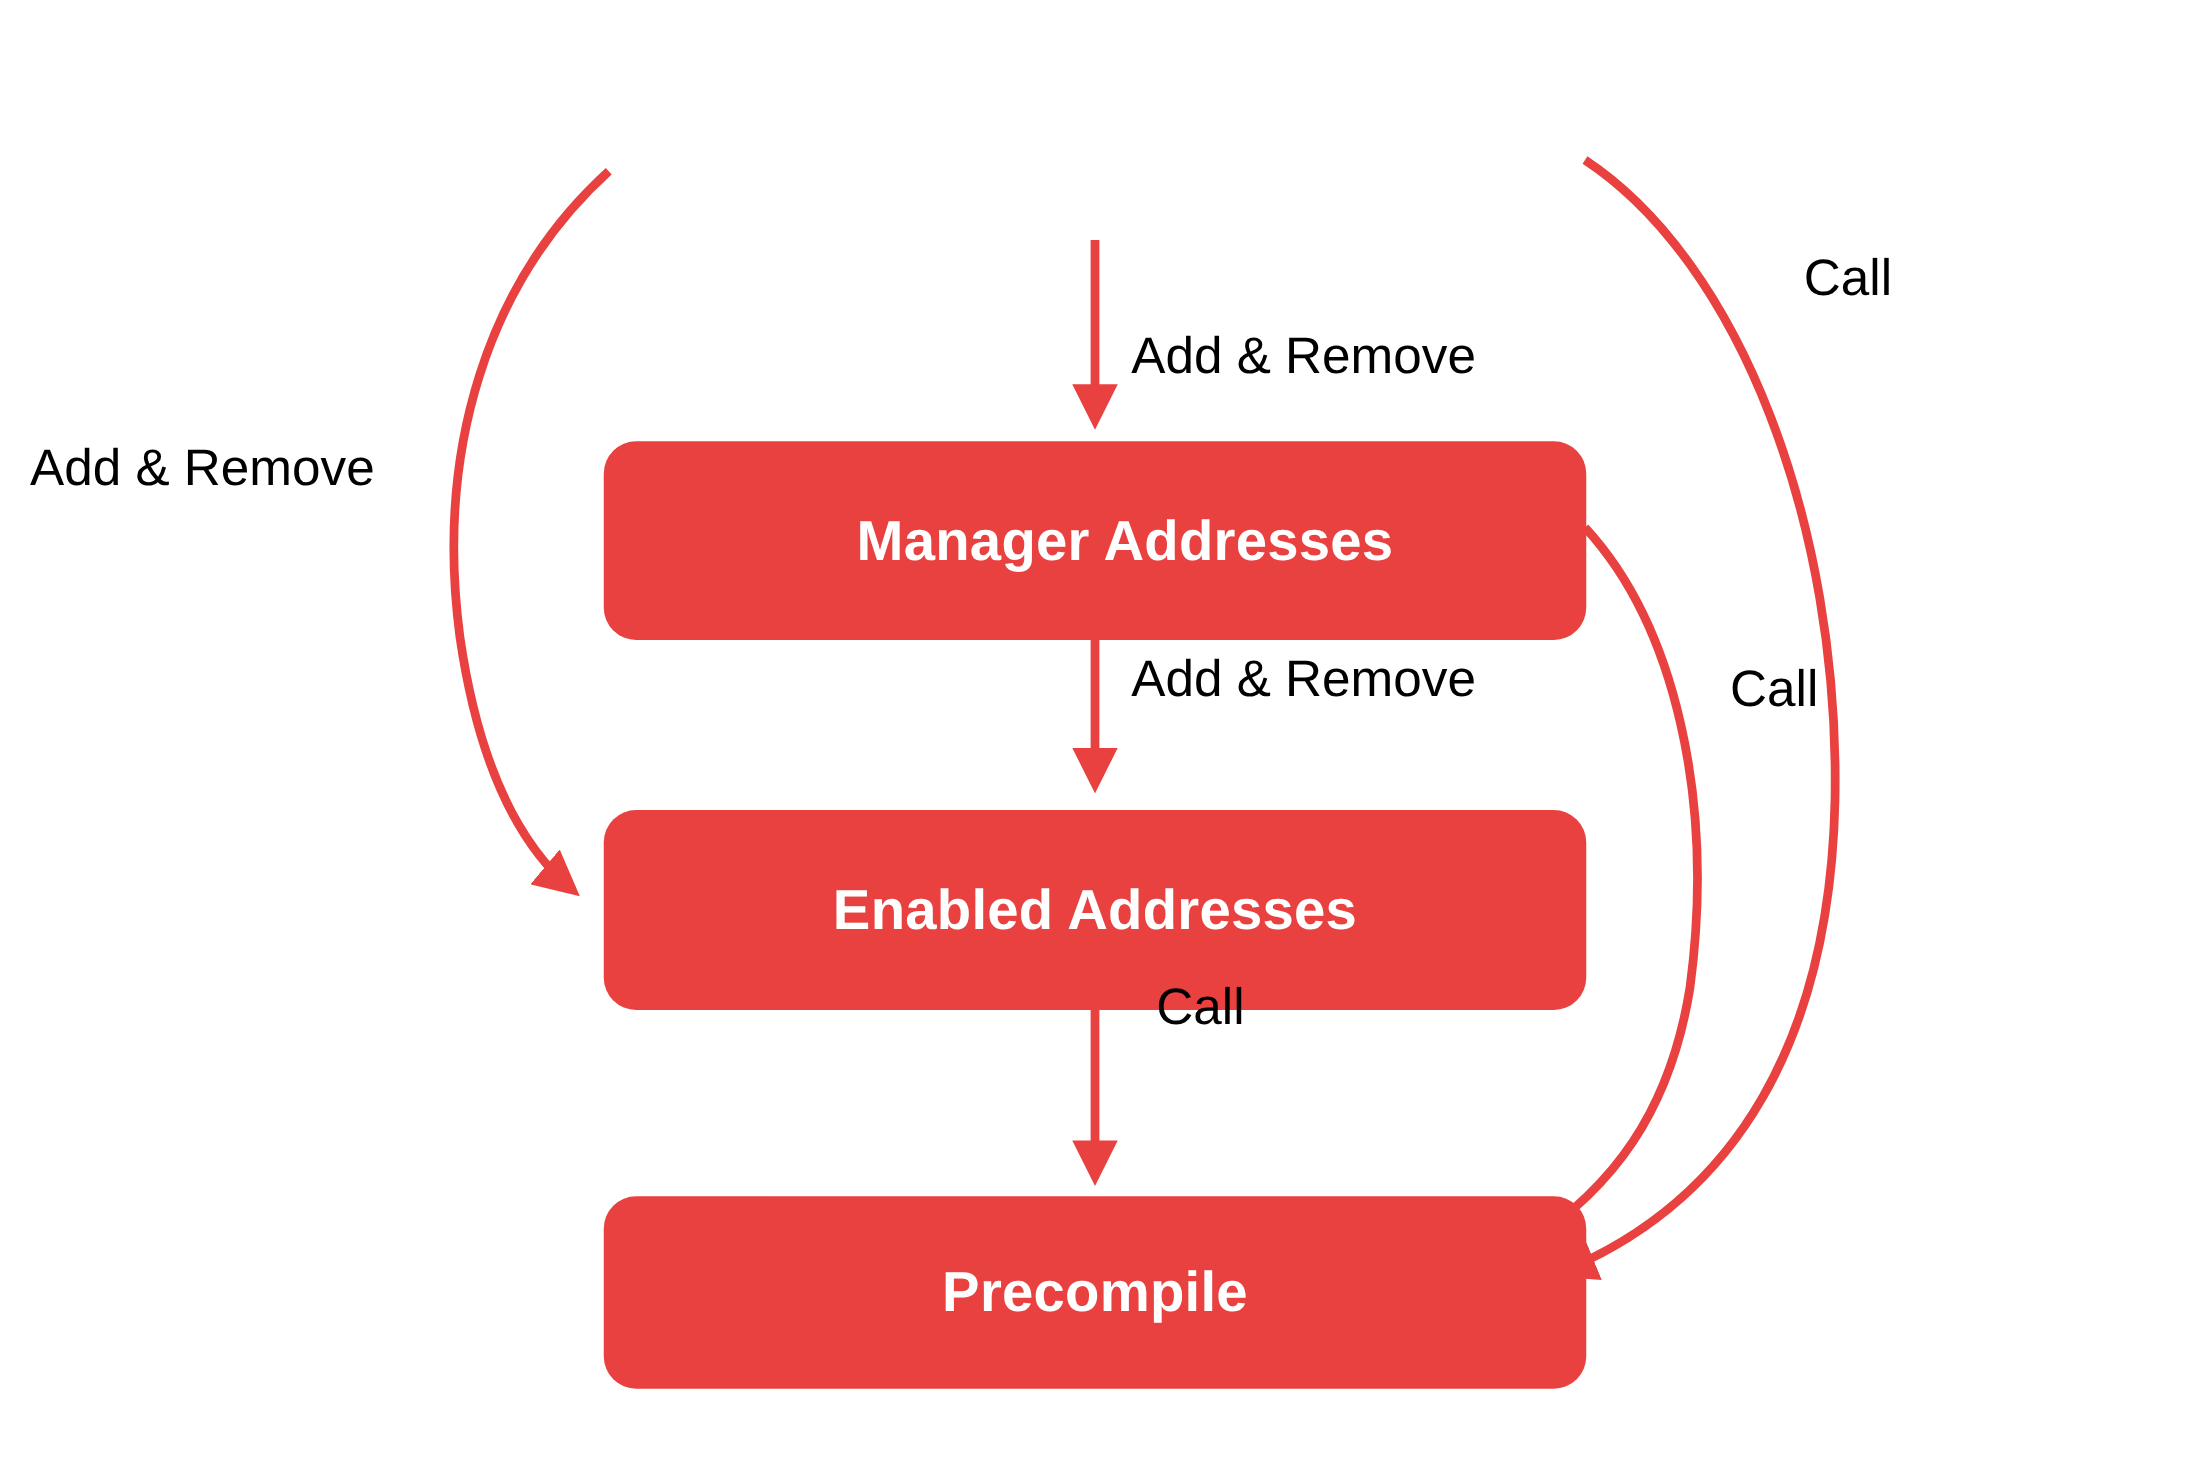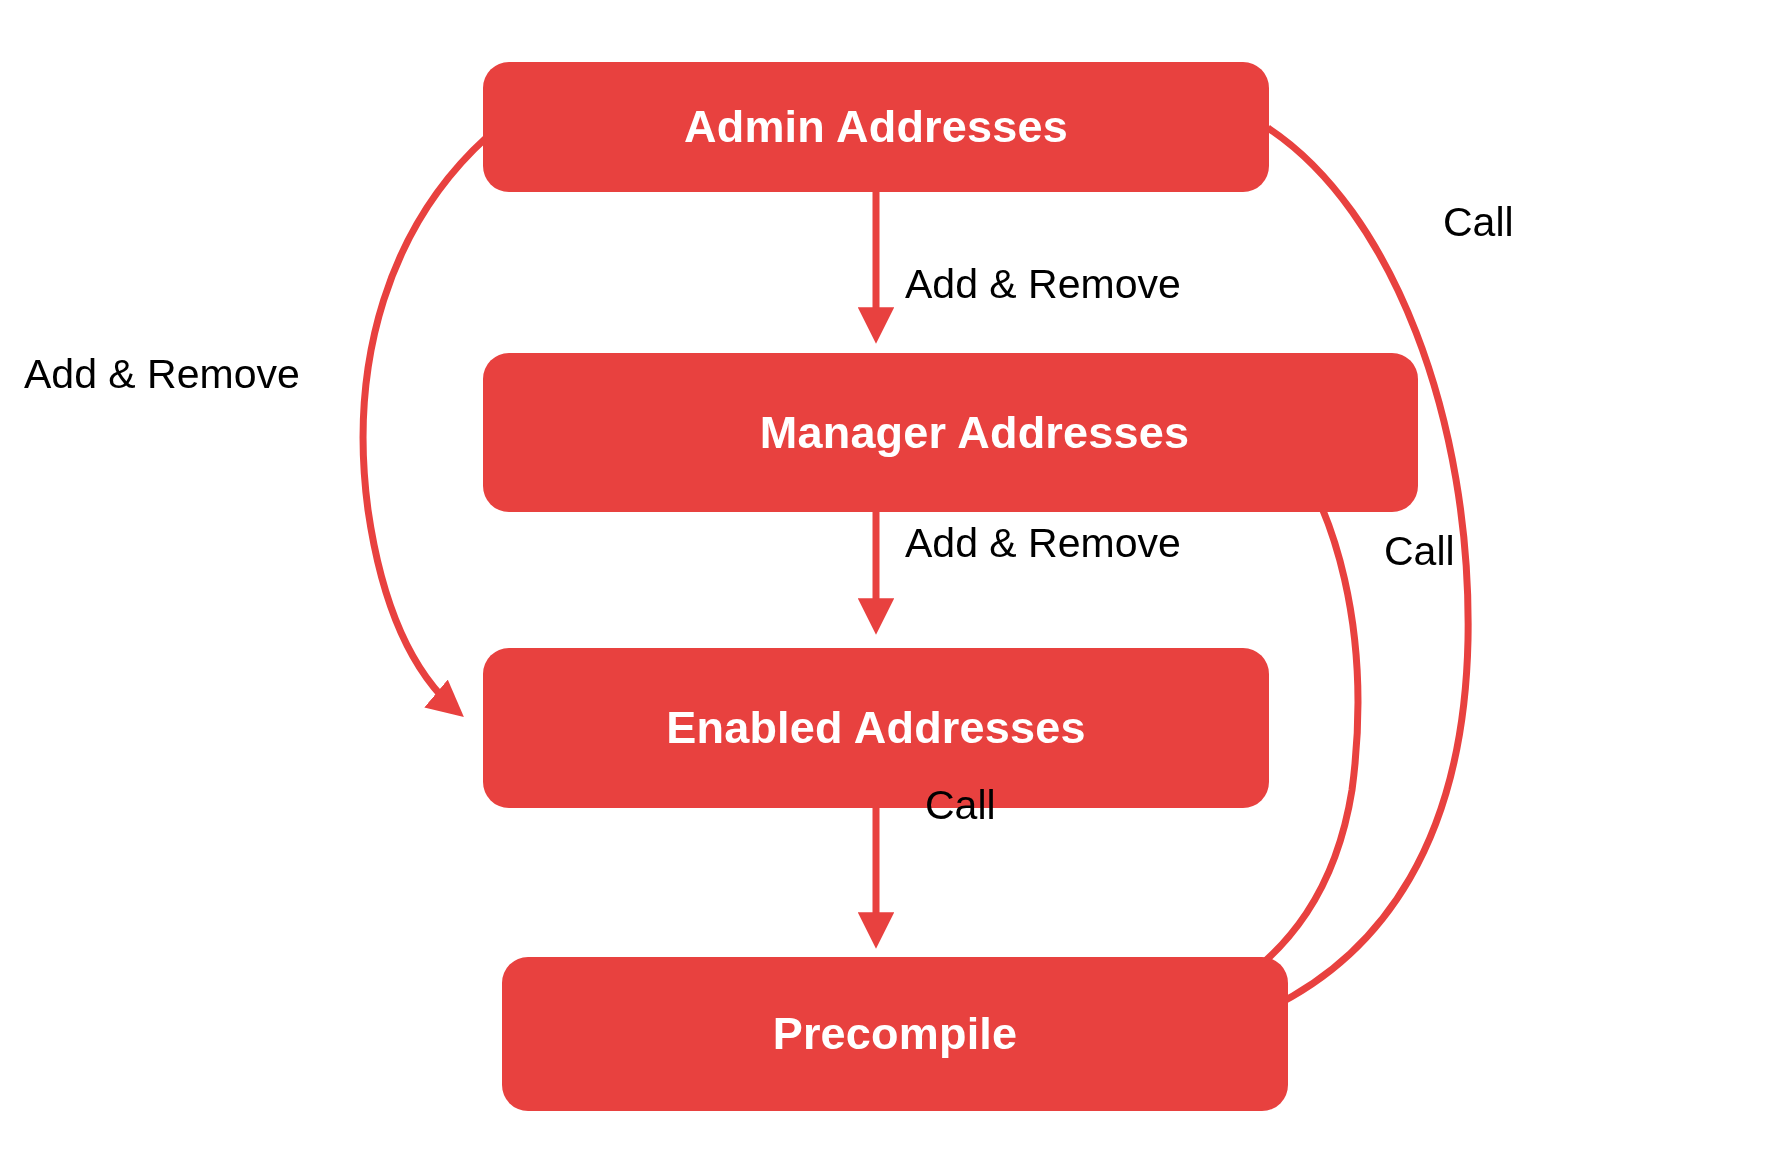--- a/index.html
+++ b/index.html
@@ -80,33 +80,30 @@
 
     <g>
       <path d="M 1268 422 C 1340 500, 1372 640, 1352 790 C 1336 890, 1290 950, 1222 995" fill="none" stroke="#E8413F" stroke-width="7" marker-end="url(#arrowhead)"></path>
     </g>
 
     <g>
       <path d="M 1268 128 C 1392 210, 1472 420, 1468 640 C 1464 830, 1390 960, 1248 1018" fill="none" stroke="#E8413F" stroke-width="7" marker-end="url(#arrowhead)"></path>
     </g>
   </svg>
 
-  <div class="node" style="left:483px; top:62px; width:786px; height:130px;">
-    <span>Admin Addresses</span>
-  </div>
 
-  <div class="node" style="left:483px; top:353px; width:935px; height:159px;padding-left:48px;">
+  <div class="node" style="left:483px; top:353px; width:786px; height:159px;padding-left:48px;">
     <span>Manager Addresses</span>
   </div>
 
   <div class="node" style="left:483px; top:648px; width:786px; height:160px;">
     <span>Enabled Addresses</span>
   </div>
 
-  <div class="node" style="left:502px; top:957px; width:786px; height:154px;">
+  <div class="node" style="left:483px; top:957px; width:786px; height:154px;">
     <span>Precompile</span>
   </div>
 
   <div class="edge-label" style="left:905px; top:264px;">Add &amp; Remove</div>
 
   <div class="edge-label" style="left:905px; top:523px;">Add &amp; Remove</div>
 
   <div class="edge-label" style="left:925px; top:785px;">Call</div>
 
   <div class="edge-label" style="left:24px; top:354px;">Add &amp; Remove</div>

